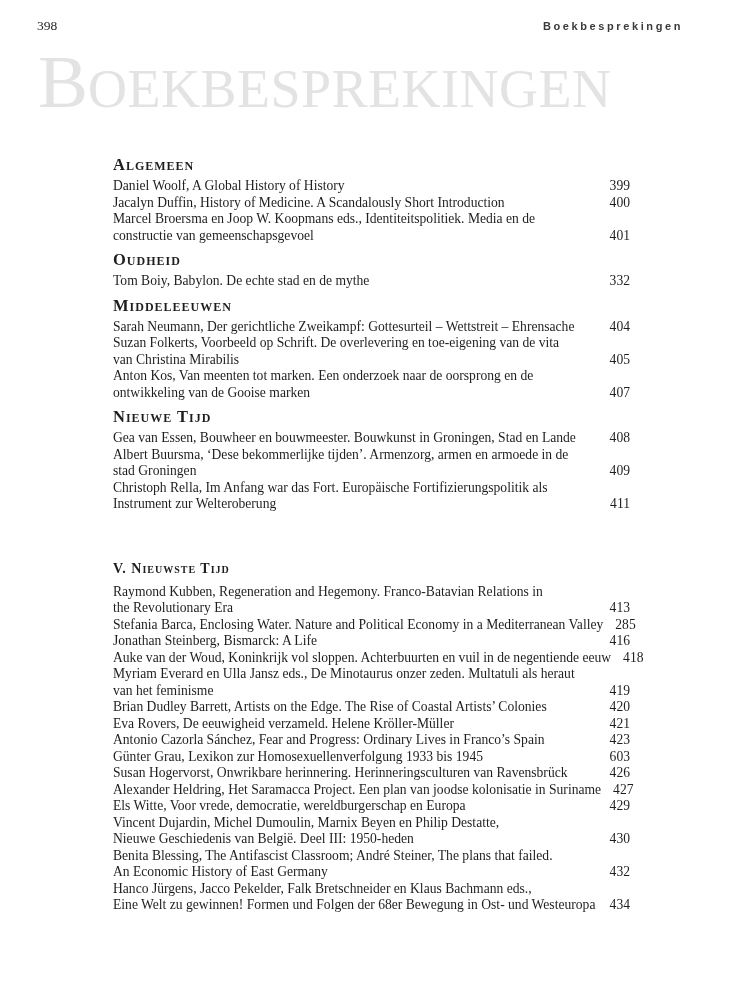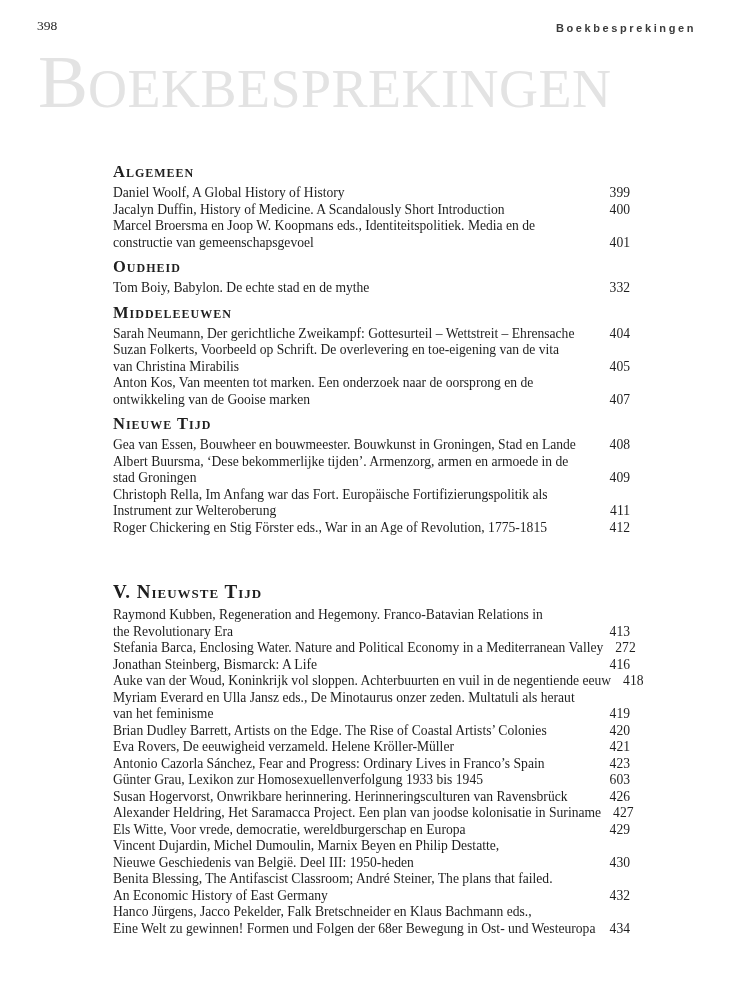--- a/index.html
+++ b/index.html
@@ -8,57 +8,57 @@
   body {
     width: 732px; height: 996px;
     background: #ffffff;
     position: relative;
     overflow: hidden;
     font-family: "Liberation Serif", serif;
     color: var(--text-color, #1e1e1e);
   }
   .page-header {
     position: absolute;
-    top: 18px; left: 37px; right: 36px;
-    display: flex; justify-content: space-between; align-items: flex-end;
+    top: 18px; left: 37px; right: 49px;
+    display: flex; justify-content: space-between; align-items: center;
   }
   .folio { font-size: 13.5px; color: var(--text-color, #1e1e1e); }
   .running-header {
     font-family: "Liberation Sans", sans-serif;
     font-size: 11px; font-weight: 600;
     letter-spacing: 2.6px;
     color: var(--running-color, #3b3b3b);
   }
   .watermark {
     position: absolute;
     left: 38px; top: 44px;
     white-space: nowrap;
     color: var(--watermark-color, #e3e3e3);
     line-height: 1;
     user-select: none;
   }
   .wm-initial { font-size: 75px; }
   .wm-rest { font-size: 54px; letter-spacing: 0.5px; }
   .toc {
     position: absolute;
-    left: 113px; top: 162px; width: 517px;
+    left: 113px; top: 155px; width: 517px;
   }
   .toc-section { margin-top: 6px; }
   .toc-section:first-child { margin-top: 0; }
   .section-heading {
     font-variant: small-caps;
     font-weight: bold;
     font-size: 16.5px;
     line-height: 20px;
     letter-spacing: 1px;
     margin-bottom: 3px;
     color: var(--text-color, #1c1c1c);
   }
   .toc-section.large .section-heading {
-    font-size: 19px;
+    font-size: 14px;
     line-height: 24px;
     margin-top: 44px;
   }
   .toc-section.large { margin-top: 15px; }
   .toc-entry { }
   .toc-line {
     display: flex;
     align-items: baseline;
     font-size: 13.6px;
     line-height: 16.5px;
@@ -161,42 +161,36 @@
       </div>
       <div class="toc-entry">
         <div class="toc-line">
           <span class="line-text"><span class="ro">Christoph Rella, </span><span class="it">Im Anfang war das Fort. Europäische Fortifizierungspolitik als</span></span>
         </div>
         <div class="toc-line">
           <span class="line-text"><span class="it">Instrument zur Welteroberung</span></span>
           <span class="line-page">411</span>
         </div>
       </div>
-      <div class="toc-entry">
-        <div class="toc-line">
-          <span class="line-text"><span class="ro">Roger Chickering en Stig Förster eds., </span><span class="it">War in an Age of Revolution, 1775-1815</span></span>
-          <span class="line-page">412</span>
-        </div>
-      </div>
     </div>
     <div class="toc-section large">
       <div class="section-heading">V. Nieuwste Tijd</div>
       <div class="toc-entry">
         <div class="toc-line">
           <span class="line-text"><span class="ro">Raymond Kubben, </span><span class="it">Regeneration and Hegemony. Franco-Batavian Relations in</span></span>
         </div>
         <div class="toc-line">
           <span class="line-text"><span class="it">the Revolutionary Era</span></span>
           <span class="line-page">413</span>
         </div>
       </div>
       <div class="toc-entry">
         <div class="toc-line">
           <span class="line-text"><span class="ro">Stefania Barca, </span><span class="it">Enclosing Water. Nature and Political Economy in a Mediterranean Valley</span></span>
-          <span class="line-page">272</span>
+          <span class="line-page">285</span>
         </div>
       </div>
       <div class="toc-entry">
         <div class="toc-line">
           <span class="line-text"><span class="ro">Jonathan Steinberg, </span><span class="it">Bismarck: A Life</span></span>
           <span class="line-page">416</span>
         </div>
       </div>
       <div class="toc-entry">
         <div class="toc-line">

